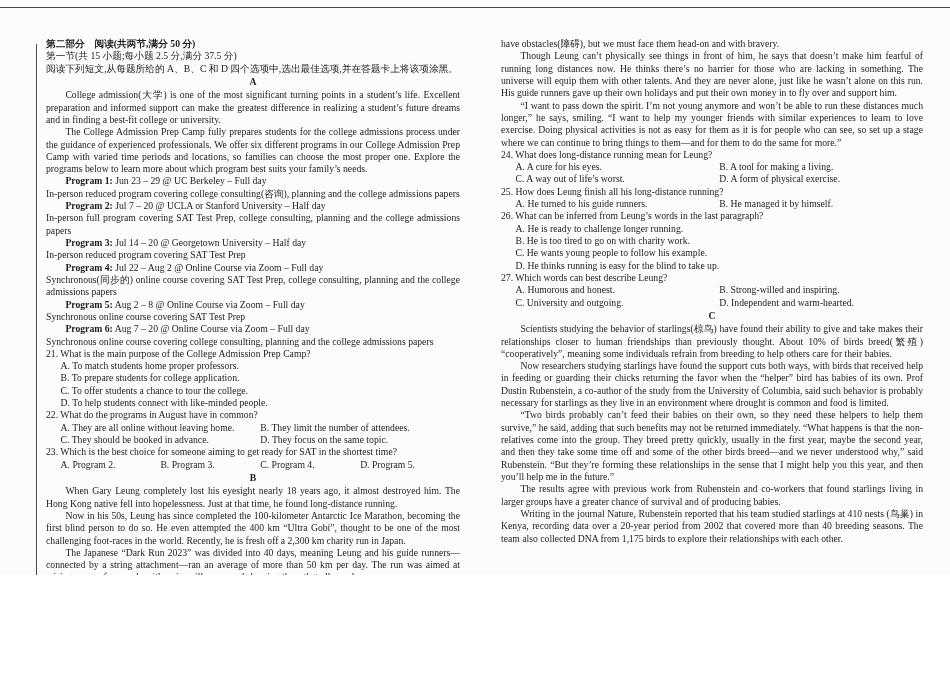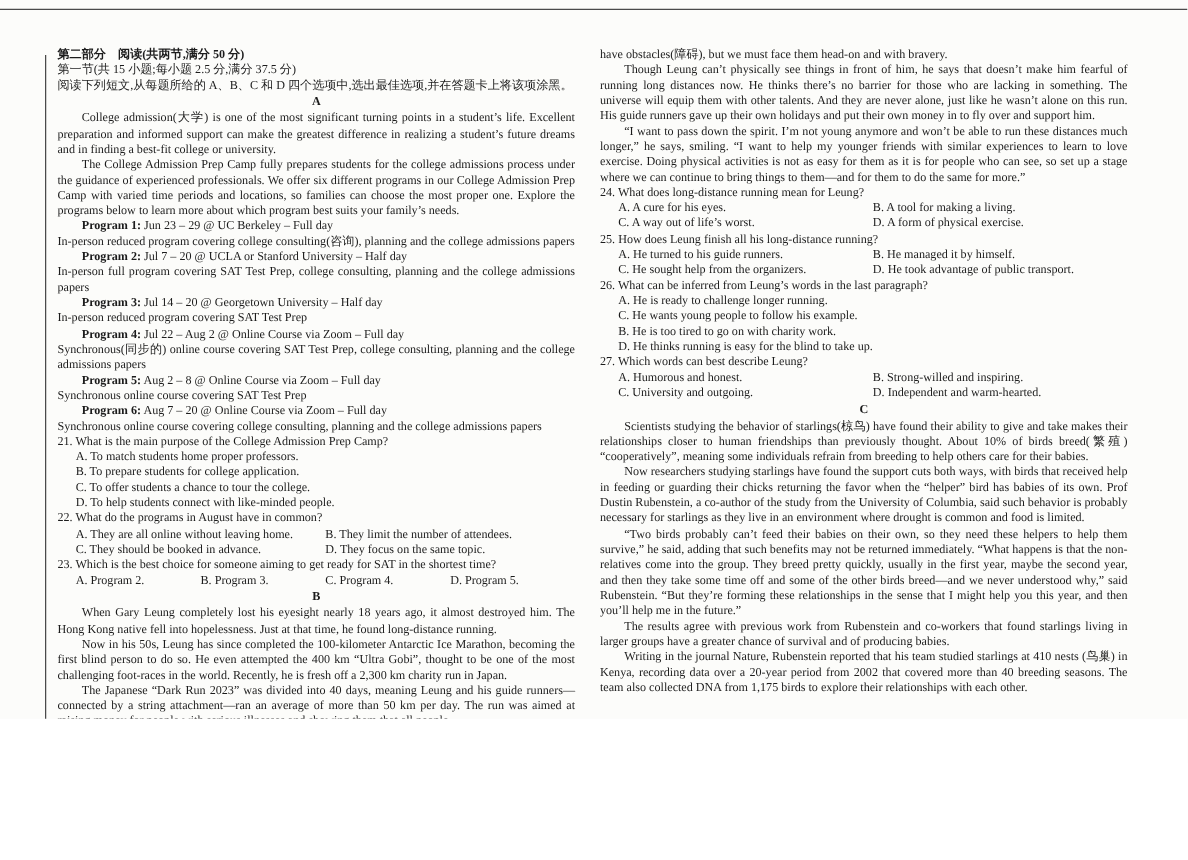--- a/index.html
+++ b/index.html
@@ -8,28 +8,28 @@
     width:950px;height:575px;
     background:#fcfcfa;
     overflow:hidden;
     color:#1c1c1c;
     font-family:"Liberation Serif","DejaVu Serif",serif;
   }
   .topline{position:absolute;top:7px;left:0;width:950px;height:1px;background:#4a4a4a;}
   .sealline{position:absolute;top:44px;left:36px;width:1px;height:614px;background:#4a4a4a;}
   .col{position:absolute;top:38px;font-size:9.7px;line-height:1.27;text-align:justify;}
   .col.left{left:46px;width:414px;}
-  .col.right{left:480px;width:422px;}
+  .col.right{left:501px;width:422px;}
   .bold{font-weight:bold;}
   .center{text-align:center;font-weight:bold;margin:1px 0;}
   .para{margin:0;text-indent:2em;}
   .flush{margin:0;}
   .stem{margin:0;}
   .opt{padding-left:1.5em;}
-  .optrow{display:flex;padding-left:1.5em;text-align:left;justify-content:flex-end;}
+  .optrow{display:flex;padding-left:1.5em;text-align:left;}
   .optrow span{flex:1;}
   .ul{}
   .it{}
   .footer{position:absolute;top:664px;font-size:9.5px;text-align:center;}
   .footer.fl{left:46px;width:414px;}
   .footer.fr{left:488px;width:422px;}
 </style>
 </head>
 <body>
 
@@ -107,29 +107,25 @@
     <div class="optrow">
       <span>C. A way out of life’s worst.</span>
       <span>D. A form of physical exercise.</span>
     </div>
 
     <div class="stem">25. How does Leung finish all his long-distance running?</div>
     <div class="optrow">
       <span>A. He turned to his guide runners.</span>
       <span>B. He managed it by himself.</span>
     </div>
-    <div class="optrow">
-      <span>C. He sought help from the organizers.</span>
-      <span>D. He took advantage of public transport.</span>
-    </div>
 
     <div class="stem">26. What can be inferred from Leung’s words in the last paragraph?</div>
     <div class="opt">A. He is ready to challenge longer running.</div>
+    <div class="opt">B. He is too tired to go on with charity work.</div>
     <div class="opt">C. He wants young people to follow his example.</div>
-    <div class="opt">B. He is too tired to go on with charity work.</div>
     <div class="opt">D. He thinks running is easy for the blind to take up.</div>
 
     <div class="stem">27. Which words can best describe Leung?</div>
     <div class="optrow">
       <span>A. Humorous and honest.</span>
       <span>B. Strong-willed and inspiring.</span>
     </div>
     <div class="optrow">
       <span>C. University and outgoing.</span>
       <span>D. Independent and warm-hearted.</span>

